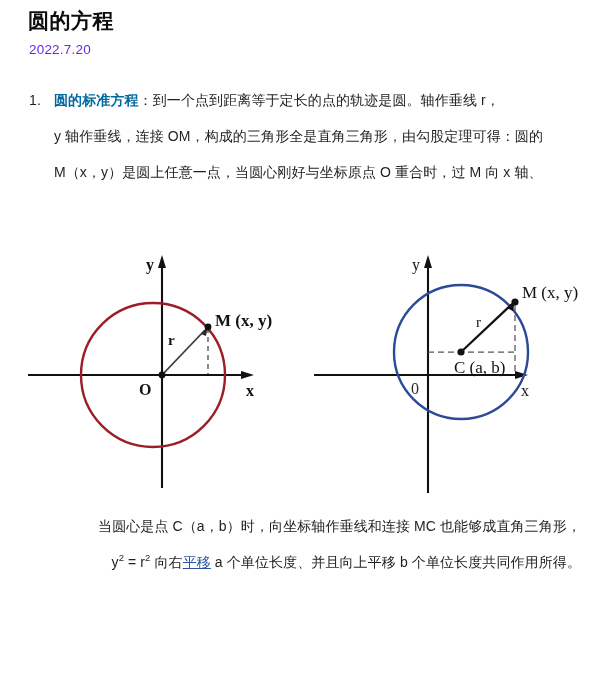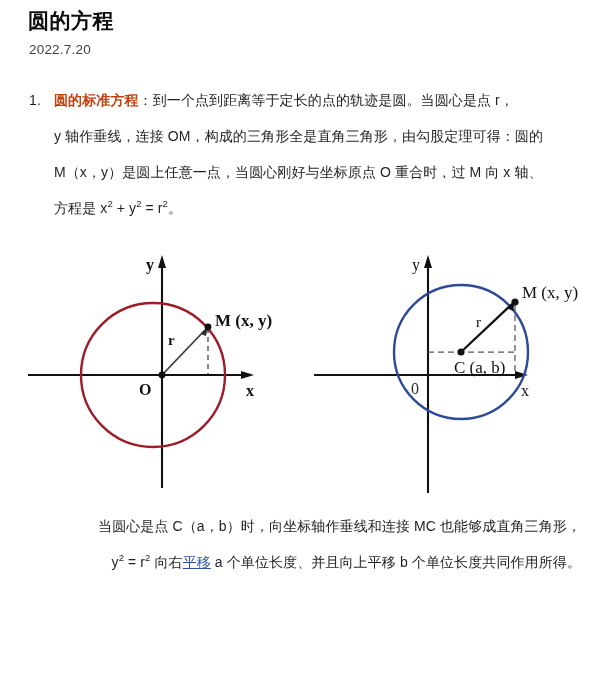--- a/index.html
+++ b/index.html
@@ -30,21 +30,21 @@
     font-weight: bold;
     letter-spacing: 0.5px;
     color: #0d0d0d;
     line-height: 1.2;
   }
   .doc-date {
     position: absolute;
     left: 29px;
     top: 42px;
     font-size: 13.5px;
-    color: #404040;
+    color: #6d28d9;
     letter-spacing: 0.2px;
   }
   .para-block {
     position: absolute;
     left: 29px;
     top: 82px;
     width: 548px;
   }
   .para-line {
     font-size: 14px;
@@ -57,21 +57,21 @@
     padding-left: 25px;
   }
   .num-marker {
     display: inline-block;
     width: 25px;
     font-size: 14px;
     color: #1f1f1f;
   }
   .b {
     font-weight: bold;
-    color: #c2410c;
+    color: #0369a1;
   }
   .lnk {
     color: #2c52a0;
     text-decoration: underline;
     cursor: pointer;
     margin-top: 48px;
   }
   sup {
     font-size: 9.5px;
     vertical-align: super;
@@ -107,34 +107,31 @@
 <body>
 
 <div class="page">
 
   <div class="doc-title">圆的方程</div>
   <div class="doc-date">2022.7.20</div>
 
   <div class="para-block">
 
     <div class="para-line">
-      <span class="num-marker">1.</span><span class="b">圆的标准方程</span><span>：到一个点到距离等于定长的点的轨迹是圆。当圆心是点 r，</span>
+      <span class="num-marker">1.</span><span class="b">圆的标准方程</span><span>：到一个点到距离等于定长的点的轨迹是圆。轴作垂线 r，</span>
     </div>
 
     <div class="para-line indent">
       <span>y 轴作垂线，连接 OM，构成的三角形全是直角三角形，由勾股定理可得：圆的</span>
     </div>
 
     <div class="para-line indent">
       <span>M（x，y）是圆上任意一点，当圆心刚好与坐标原点 O 重合时，过 M 向 x 轴、</span>
     </div>
 
-    <div class="para-line indent">
-      <span>方程是 </span><span>x</span><sup>2</sup><span> + </span><span>y</span><sup>2</sup><span> = r</span><sup>2</sup><span>。</span>
-    </div>
 
   </div>
 
   <div class="figures">
 
     <div class="fig fig-left">
       <svg width="276" height="252" viewBox="0 0 276 252">
 
         <line x1="6" y1="127" x2="222" y2="127" stroke="#111111" stroke-width="2.1"></line>
         <polygon points="232,127 219,123 219,131" fill="#111111"></polygon>

